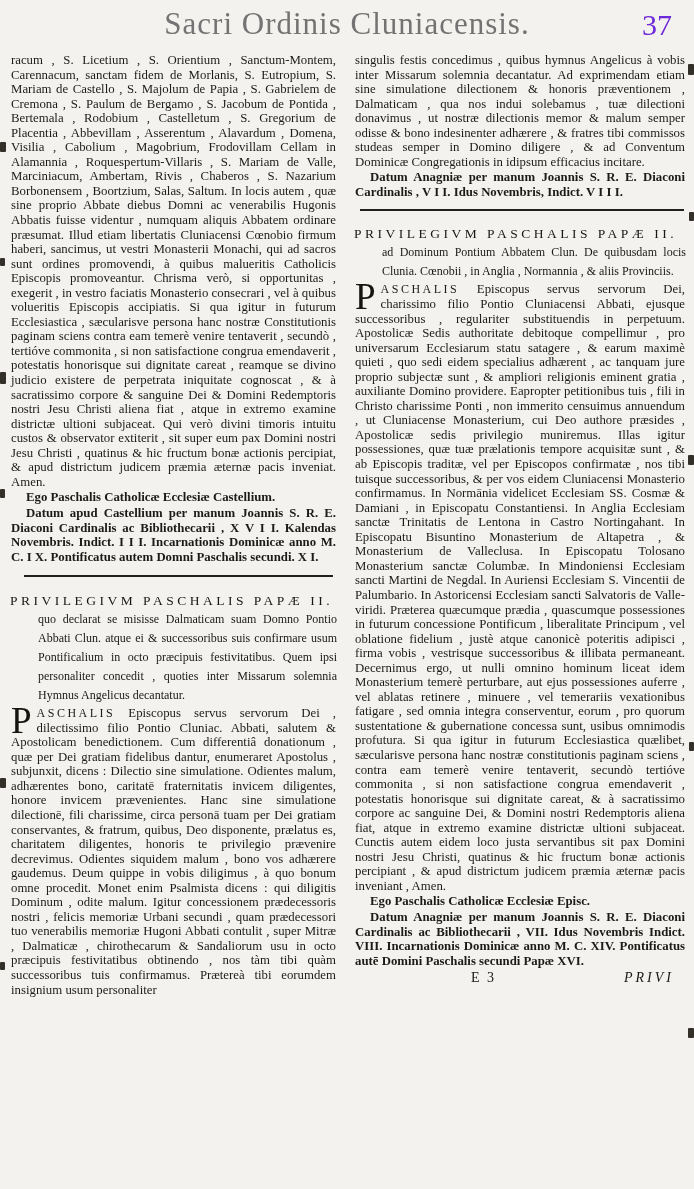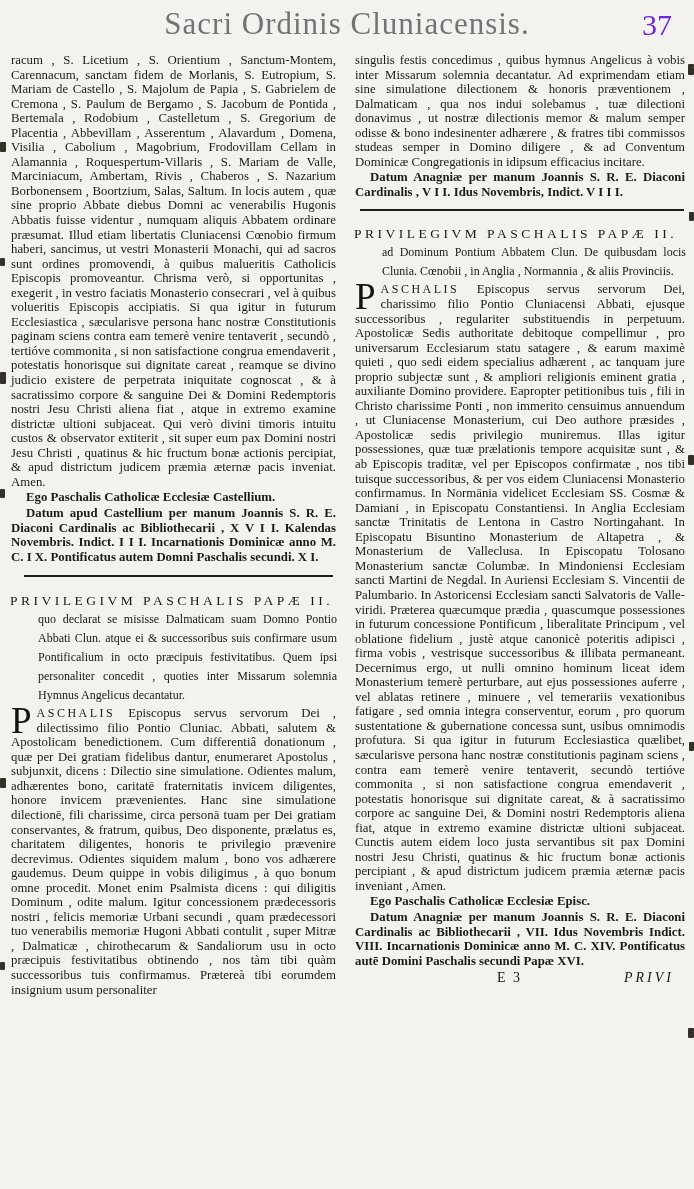--- a/index.html
+++ b/index.html
@@ -44,21 +44,21 @@
     font-size:12px;line-height:19px;padding-left:28px;text-align:justify;
   }
   
   .dropcap{
     float:left;font-size:37px;line-height:28px;padding:1px 5px 0 0;
     color:#15140f;
   }
   .lead-caps{font-size:12px;letter-spacing:2.5px;}
   
   .catch-line{
-    display:flex;justify-content:flex-end;gap:64px;
+    display:flex;justify-content:flex-end;gap:90px;
     font-size:14px;margin-top:2px;padding-right:12px;
   }
   .signature{letter-spacing:2px;}
   .catchword{font-style:italic;letter-spacing:3px;margin-left:38px;}
   
   .speck{position:absolute;background:#33302a;border-radius:1px;}
   .s1{left:0;top:142px;width:6px;height:10px;}
   .s2{left:0;top:258px;width:5px;height:8px;}
   .s3{left:0;top:372px;width:6px;height:12px;}
   .s4{left:0;top:489px;width:5px;height:9px;}

